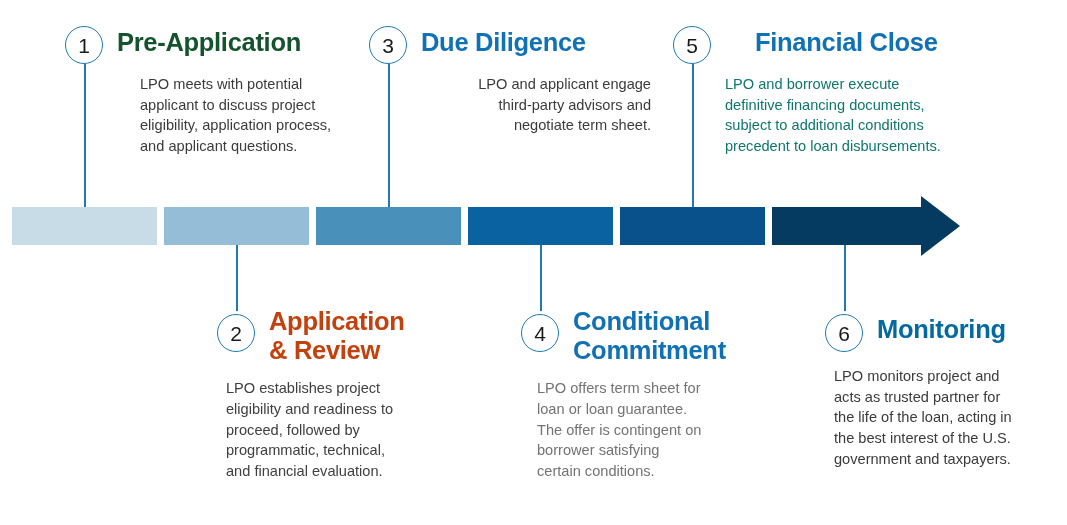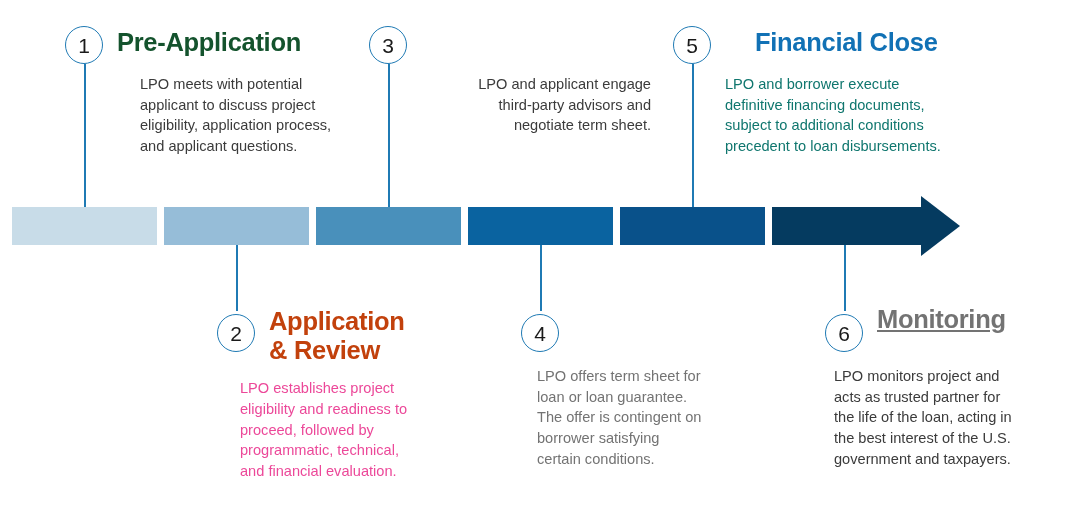--- a/index.html
+++ b/index.html
@@ -119,39 +119,42 @@
 eligibility, application process,
 and applicant questions.</div>
   </div>
 
   <div class="step bottom" style="left:217px; top:305px; width:280px;">
     <div class="step-head">
       <div class="circle" style="margin-top: 9px; border-color: rgb(31, 122, 180);">2</div>
       <div class="title" style="color: #c2410c;">Application
 &amp; Review</div>
     </div>
-    <div class="desc" style="margin-left: 23px; width: 250px; color: #ec4899;">LPO establishes project
+    <div class="desc" style="margin-left: 9px; width: 250px; color: #404040;">LPO establishes project
 eligibility and readiness to
 proceed, followed by
 programmatic, technical,
 and financial evaluation.</div>
   </div>
 
   <div class="step top" style="left:369px; top:26px; width:280px;">
     <div class="step-head">
       <div class="circle" style="border-color: rgb(31, 122, 180);">3</div>
+      <div class="title" style="color: rgb(17, 113, 181);">Due Diligence</div>
     </div>
     <div class="desc" style="margin-left: 52px; width: 230px; color: rgb(59, 59, 59); text-align: right;">LPO and applicant engage
 third-party advisors and
 negotiate term sheet.</div>
   </div>
 
   <div class="step bottom" style="left:521px; top:305px; width:280px;">
     <div class="step-head">
       <div class="circle" style="margin-top: 9px; border-color: rgb(31, 122, 180);">4</div>
+      <div class="title" style="color: rgb(17, 113, 181);">Conditional
+Commitment</div>
     </div>
     <div class="desc" style="margin-left: 16px; width: 250px; color: #737373;">LPO offers term sheet for
 loan or loan guarantee.
 The offer is contingent on
 borrower satisfying
 certain conditions.</div>
   </div>
 
   <div class="step top" style="left:673px; top:26px; width:320px;">
     <div class="step-head">
@@ -160,21 +163,21 @@
     </div>
     <div class="desc" style="margin-left: 52px; width: 268px; color: #0f766e;">LPO and borrower execute
 definitive financing documents,
 subject to additional conditions
 precedent to loan disbursements.</div>
   </div>
 
   <div class="step bottom" style="left:825px; top:305px; width:240px;">
     <div class="step-head">
       <div class="circle" style="margin-top: 9px; border-color: rgb(31, 122, 180);">6</div>
-      <div class="title" style="margin-top: 0; color: #737373; text-decoration: underline;">Monitoring</div>
+      <div class="title" style="margin-top: 10px; color: #0369a1;">Monitoring</div>
     </div>
     <div class="desc" style="margin-left: 9px; width: 230px; color: rgb(59, 59, 59);">LPO monitors project and
 acts as trusted partner for
 the life of the loan, acting in
 the best interest of the U.S.
 government and taxpayers.</div>
   </div>
 
 </div>
 

